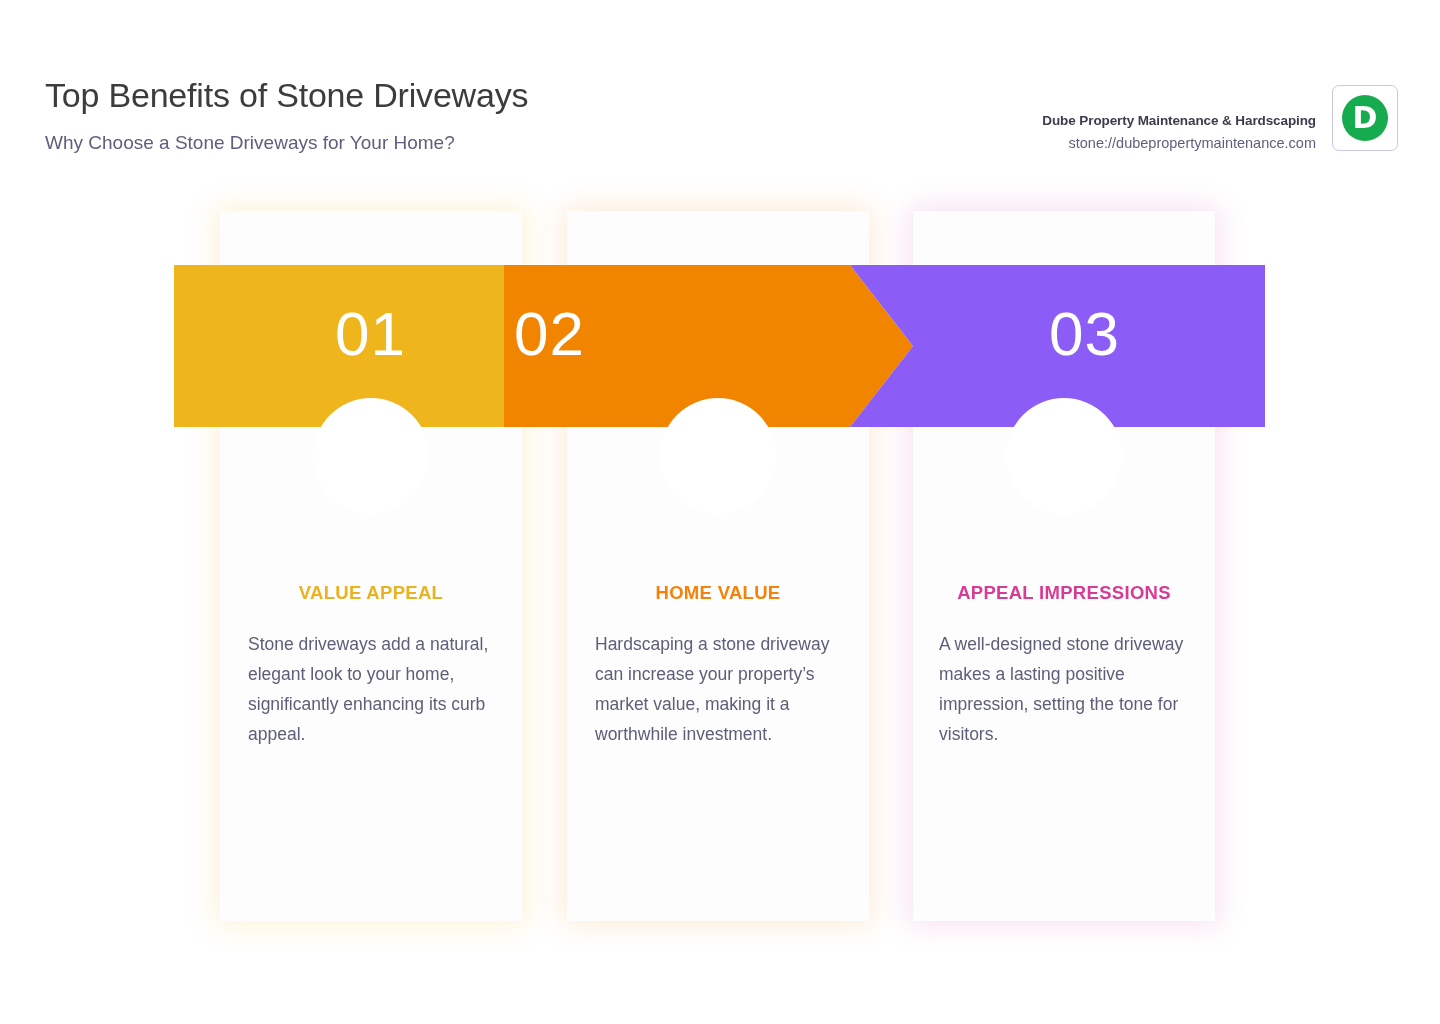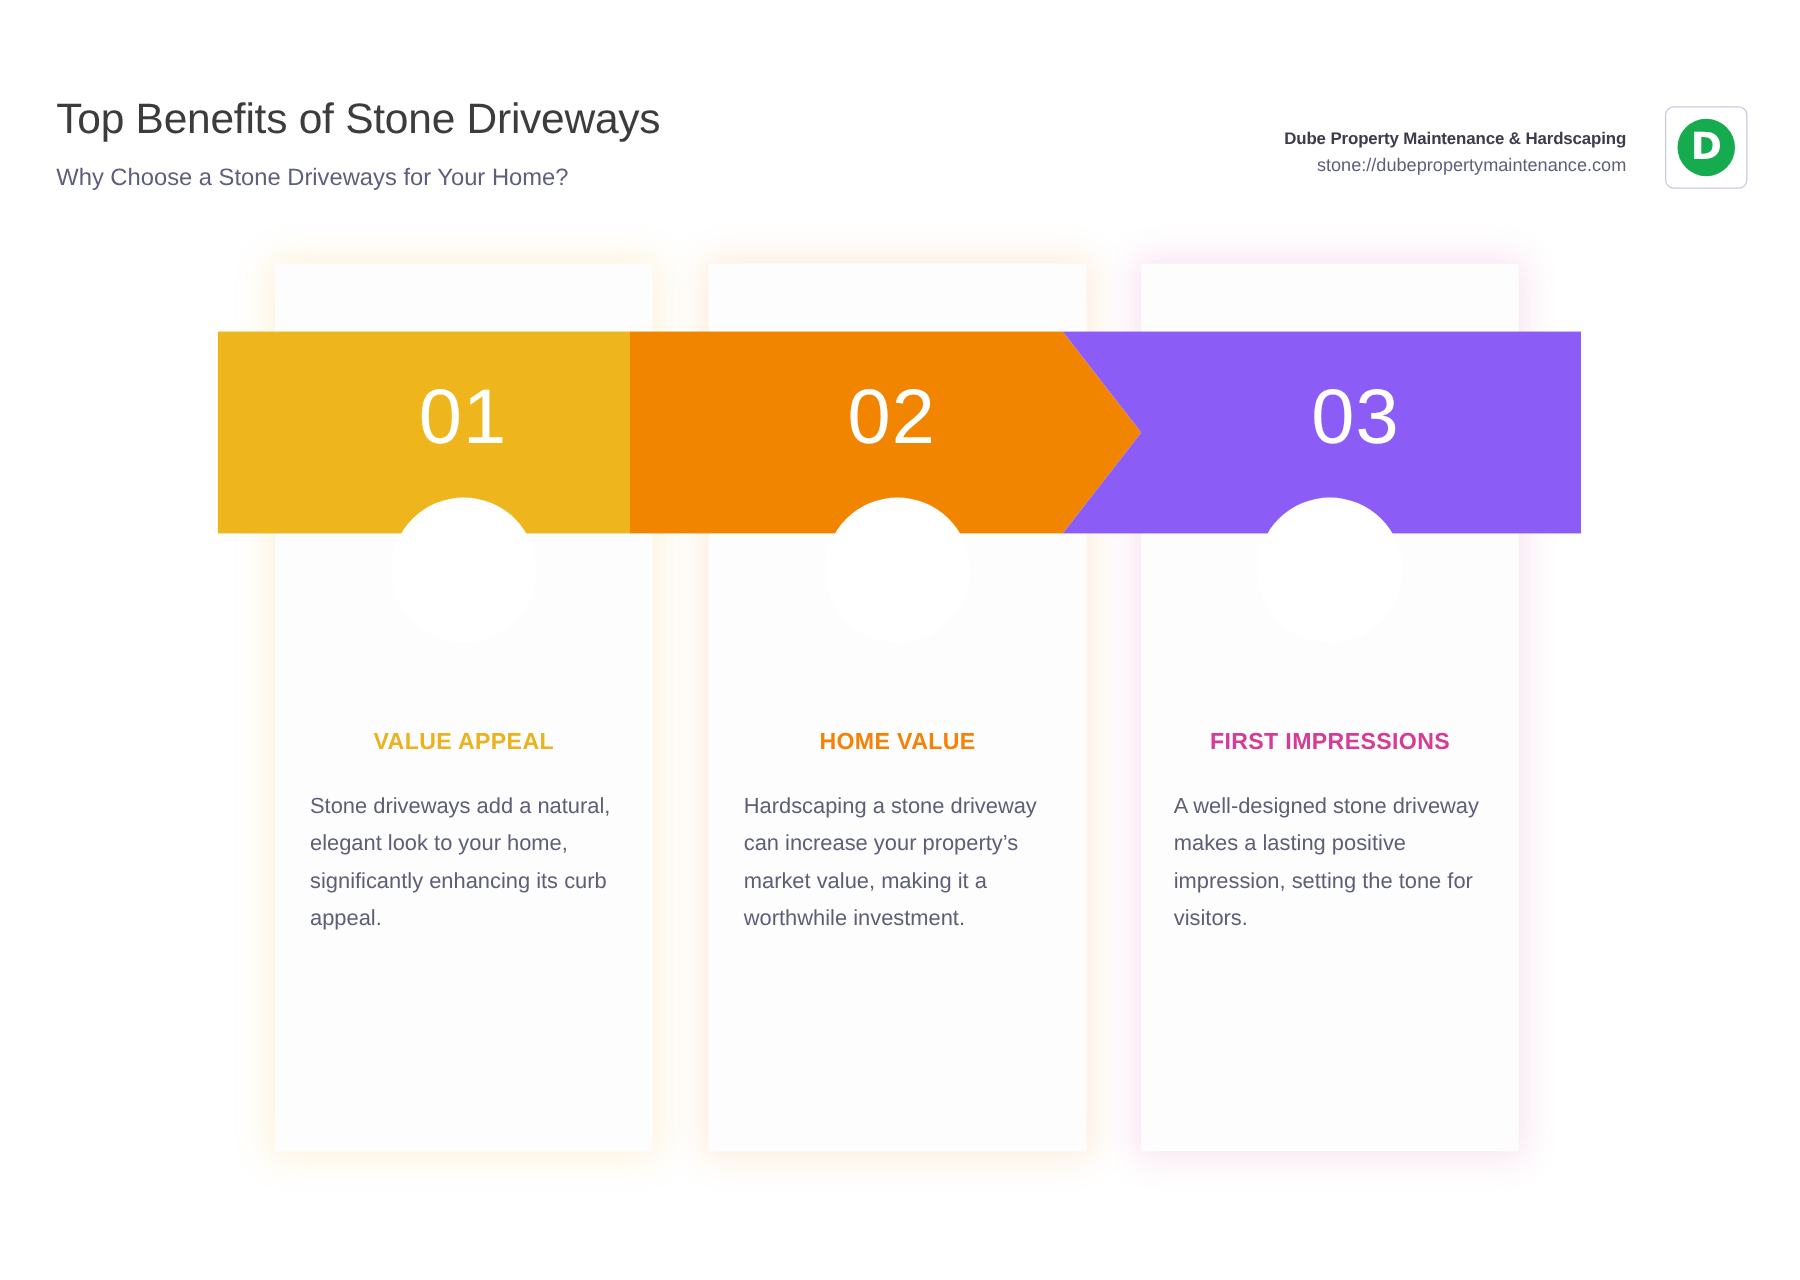--- a/index.html
+++ b/index.html
@@ -40,22 +40,22 @@
     font-weight: 400;
     color: #5e5f7d;
     white-space: nowrap;
   }
 
   .brand {
     position: absolute;
     right: 42px;
     top: 85px;
     display: flex;
-    align-items: center;
-    gap: 31px;
+    align-items: flex-end;
+    gap: 16px;
   }
   .brand-text {
     text-align: right;
     padding-top: 8px;
   }
   .brand-name {
     font-size: 13.5px;
     font-weight: bold;
     color: #3c3c4c;
     letter-spacing: -0.1px;
@@ -182,21 +182,21 @@
     position: absolute;
     top: 38px;
     font-size: 62px;
     font-weight: 300;
     color: #ffffff;
     letter-spacing: 1px;
     line-height: 1;
     font-family: "Liberation Sans", sans-serif;
   }
   .band-1 .band-num { left: 0; width: 393px; text-align: center; box-sizing: border-box; }
-  .band-2 .band-num { left: 0; width: 409px; text-align: center; padding-left: 10px; box-sizing: border-box; }
+  .band-2 .band-num { left: 0; width: 409px; padding-left: 10px; box-sizing: border-box; }
   .band-3 .band-num { left: 0; width: 415px; text-align: center; padding-left: 54px; box-sizing: border-box; }
 
   
   .notch {
     position: absolute;
     top: 398px;
     width: 116px;
     height: 116px;
     border-radius: 50%;
     background: #ffffff;
@@ -232,21 +232,21 @@
   </div>
 
   <div class="card card-2">
     <div class="card-icon">💰</div>
     <div class="card-label">HOME VALUE</div>
     <div class="card-body">Hardscaping a stone driveway can increase your property’s market value, making it a worthwhile investment.</div>
   </div>
 
   <div class="card card-3">
     <div class="card-icon">👍</div>
-    <div class="card-label">FIRST IMPRESSIONS</div>
+    <div class="card-label">APPEAL IMPRESSIONS</div>
     <div class="card-body">A well-designed stone driveway makes a lasting positive impression, setting the tone for visitors.</div>
   </div>
 </div>
 
 <div class="banner">
   <div class="band band-1">
     <div class="band-num">01</div>
   </div>
   <div class="band band-2">
     <div class="band-num">02</div>

